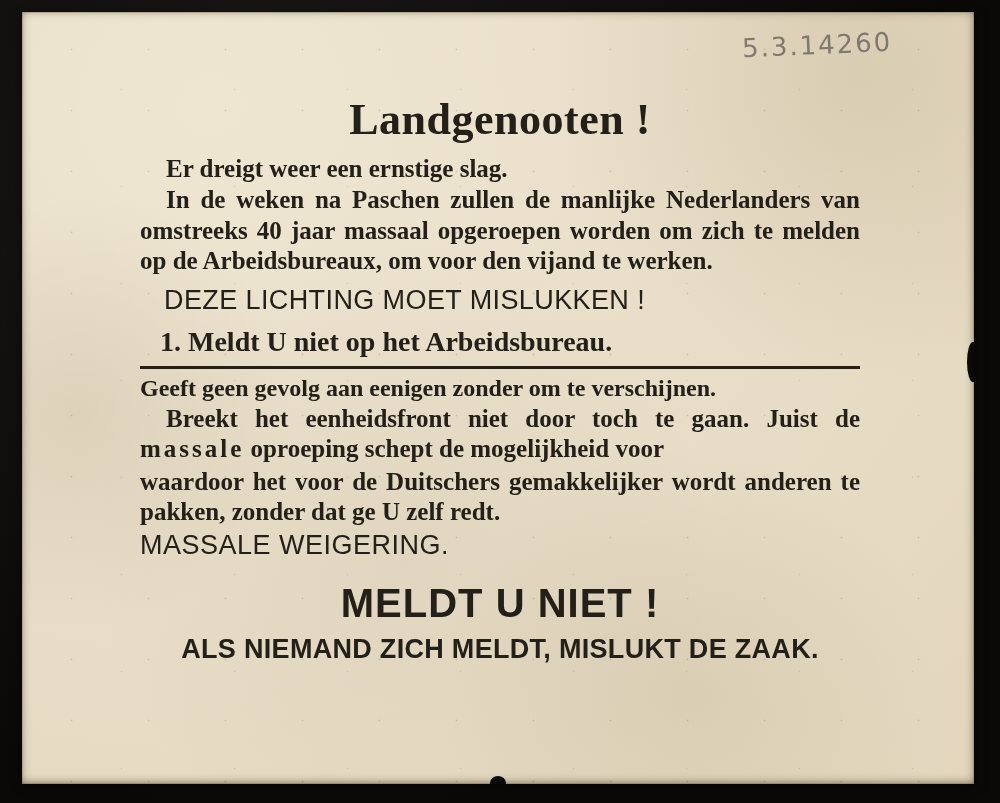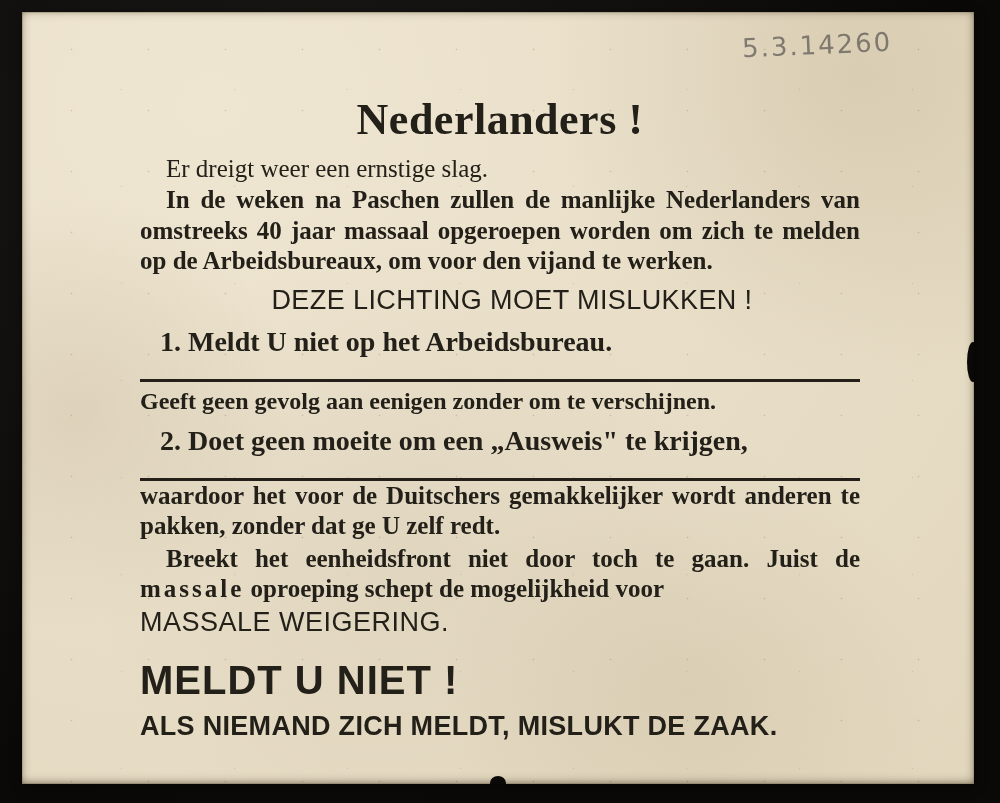--- a/index.html
+++ b/index.html
@@ -116,21 +116,21 @@
     text-align: center;
     font-size: 44px;
     font-weight: bold;
     letter-spacing: 0.5px;
     margin: 0 0 10px 0;
     font-family: "Liberation Serif", serif;
   }
 
   .lead {
     font-size: 25px;
-    font-weight: normal;
+    font-weight: bold;
     margin: 0 0 2px 0;
     text-indent: 26px;
     font-family: "Liberation Serif", serif;
   }
 
   .para {
     font-size: 25px;
     font-weight: bold;
     margin: 0 0 2px 0;
     line-height: 1.22;
@@ -141,29 +141,28 @@
     text-indent: 26px;
   }
 
   .caps-line {
     font-size: 27px;
     font-weight: normal;
     letter-spacing: 0.4px;
     margin: 8px 0 6px 0;
     text-indent: 24px;
     font-family: "Liberation Sans", sans-serif;
-    text-align: center;
   }
 
   .rule-item {
     font-size: 28px;
     font-weight: bold;
     margin: 10px 0 0 0;
     text-indent: 20px;
-    padding-bottom: 21px;
+    padding-bottom: 8px;
     border-bottom: 3px solid #241f18;
     font-family: "Liberation Serif", serif;
   }
 
   .sub-line {
     font-size: 24px;
     font-weight: bold;
     margin: 6px 0 2px 0;
     font-family: "Liberation Serif", serif;
   }
@@ -173,29 +172,30 @@
   }
 
   .shout-caps {
     font-size: 27px;
     letter-spacing: 0.5px;
     margin: 2px 0 6px 0;
     font-family: "Liberation Sans", sans-serif;
   }
 
   .final {
+    text-align: center;
     font-size: 40px;
     font-weight: bold;
     letter-spacing: 1px;
     margin: 20px 0 8px 0;
     font-family: "Liberation Sans", sans-serif;
   }
 
   .closing {
-    text-align: left;
+    text-align: center;
     font-size: 27px;
     font-weight: bold;
     letter-spacing: 0.3px;
     margin: 0;
     font-family: "Liberation Sans", sans-serif;
   }
 
   
   #speckle {
     position: absolute;
@@ -220,37 +220,36 @@
 
     <div id="speckle"></div>
     <div id="edge-shadow"></div>
     <div class="edge-nick" id="nick-bottom"></div>
     <div class="edge-nick" id="nick-right"></div>
 
     <div id="accession">5.3.14260</div>
 
     <div id="content">
 
-      <h1 class="headline">Nederlanders !</h1>
+      <h1 class="headline">Landgenooten !</h1>
 
       <p class="lead">Er dreigt weer een ernstige slag.</p>
 
       <p class="para indent">In de weken na Paschen zullen de manlijke Nederlanders van omstreeks 40 jaar massaal opgeroepen worden om zich te melden op de Arbeidsbureaux, om voor den vijand te werken.</p>
 
       <p class="caps-line">DEZE LICHTING MOET MISLUKKEN !</p>
 
       <p class="rule-item">1. Meldt U niet op het Arbeidsbureau.</p>
 
       <p class="sub-line">Geeft geen gevolg aan eenigen zonder om te verschijnen.</p>
 
-      <p class="rule-item">2. Doet geen moeite om een „Ausweis" te krijgen,</p>
+
+      <p class="para indent"><span>Breekt het eenheidsfront niet door toch te gaan. Juist de </span><span class="spaced">massale</span><span> oproeping schept de mogelijkheid voor</span></p>
 
       <p class="para">waardoor het voor de Duitschers gemakkelijker wordt anderen te pakken, zonder dat ge U zelf redt.</p>
-
-      <p class="para indent"><span>Breekt het eenheidsfront niet door toch te gaan. Juist de </span><span class="spaced">massale</span><span> oproeping schept de mogelijkheid voor</span></p>
 
       <p class="shout-caps">MASSALE WEIGERING.</p>
 
       <p class="final">MELDT U NIET !</p>
 
       <p class="closing">ALS NIEMAND ZICH MELDT, MISLUKT DE ZAAK.</p>
 
     </div>
   </div>
 </div>

